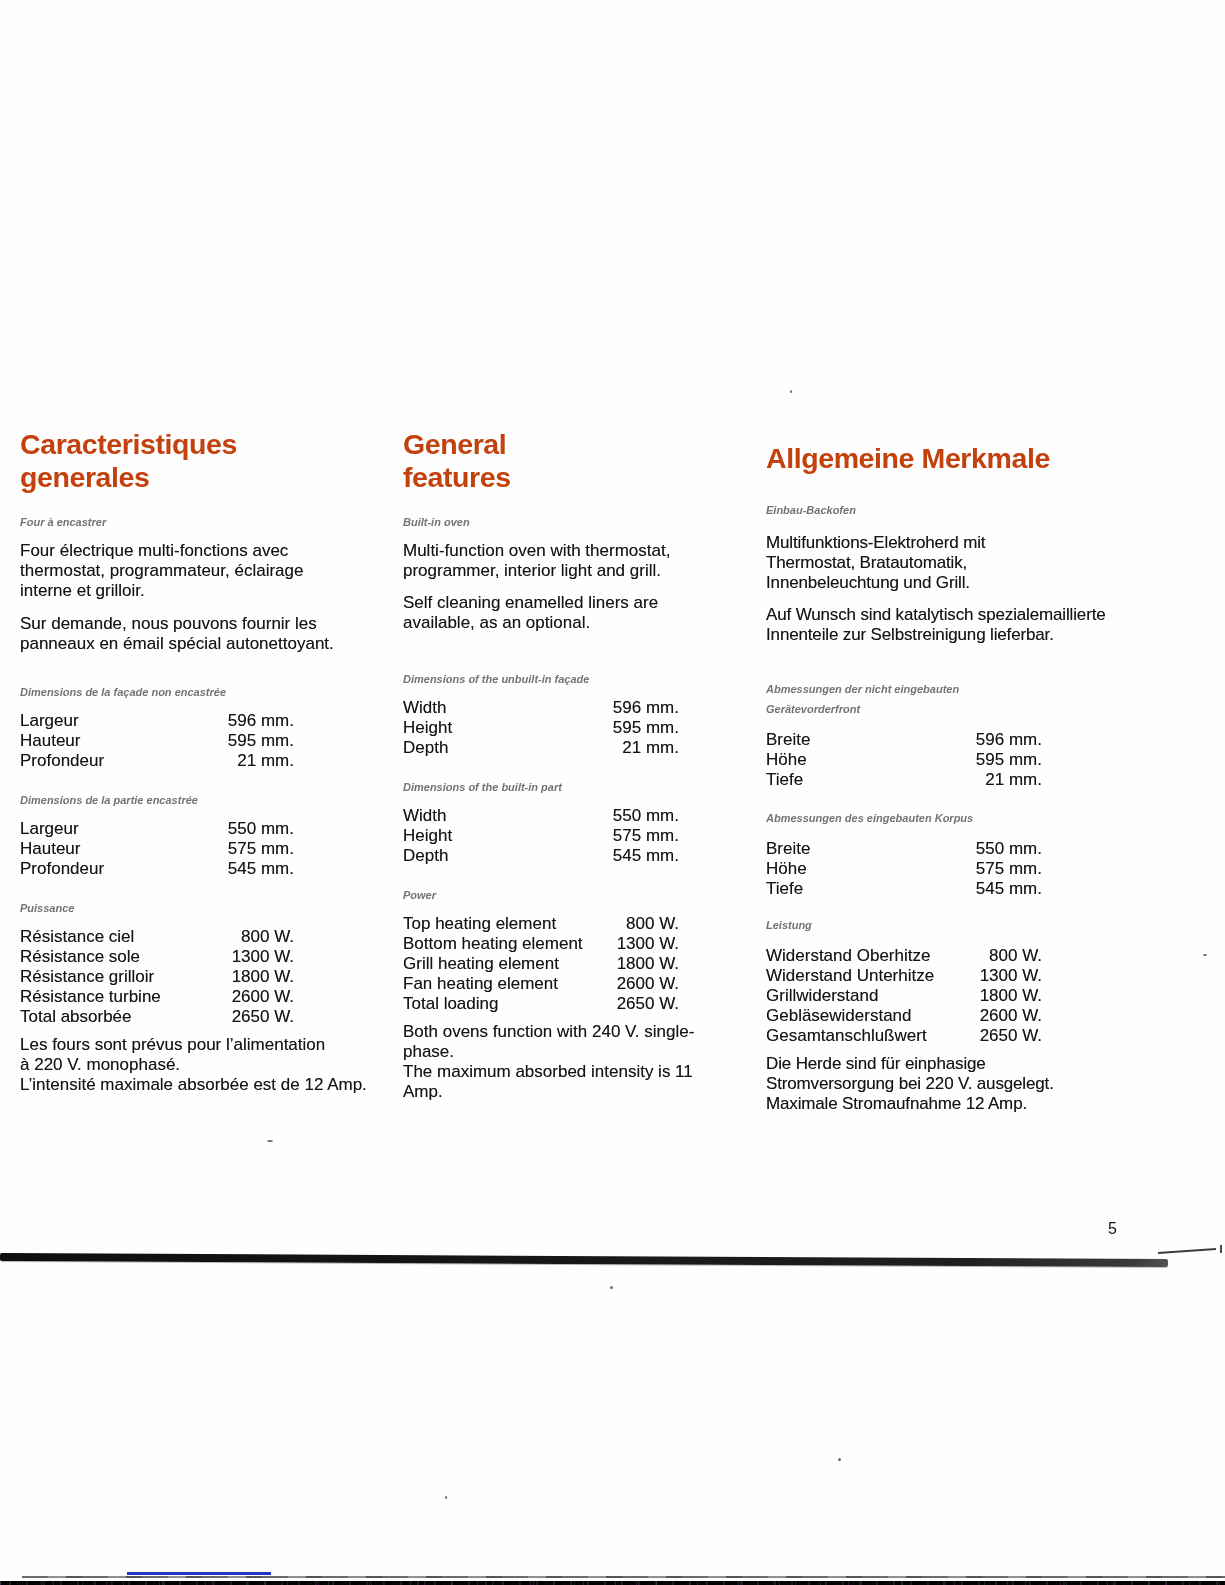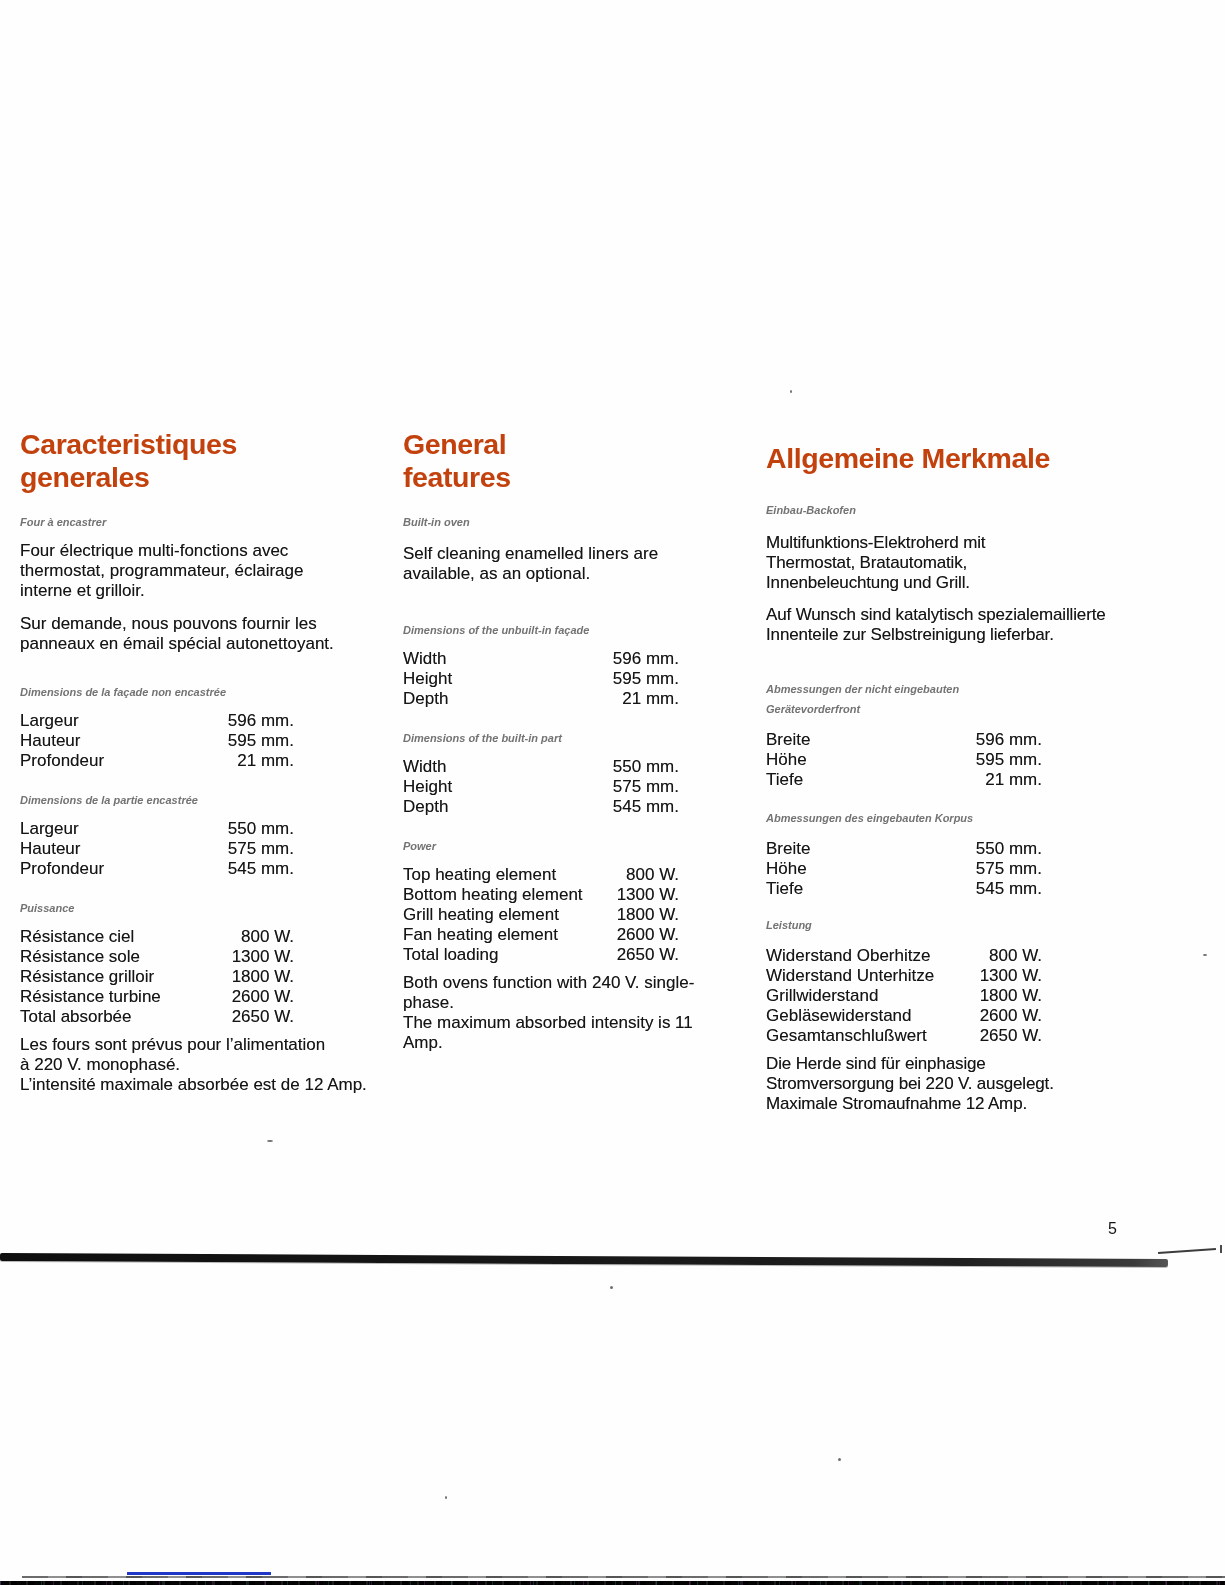--- a/index.html
+++ b/index.html
@@ -233,20 +233,22 @@
 
     <p class="para footnote">Les fours sont prévus pour l’alimentation
 à 220 V. monophasé.
 L’intensité maximale absorbée est de 12 Amp.</p>
   </section>
 
   <section class="col col-en">
     <h1>General
 features</h1>
     <h2 class="sub-heading sec-sub">Built-in oven</h2>
+    <p class="para sec-p1">Multi-function oven with thermostat,
+programmer, interior light and grill.</p>
     <p class="para sec-p2">Self cleaning enamelled liners are
 available, as an optional.</p>
 
     <h3 class="sub-heading sec-dim1">Dimensions of the unbuilt-in façade</h3>
     <div class="spec-table">
       <div class="spec-row">
         <span class="spec-label">Width</span>
         <span class="spec-value">596 mm.</span>
       </div>
       <div class="spec-row">

